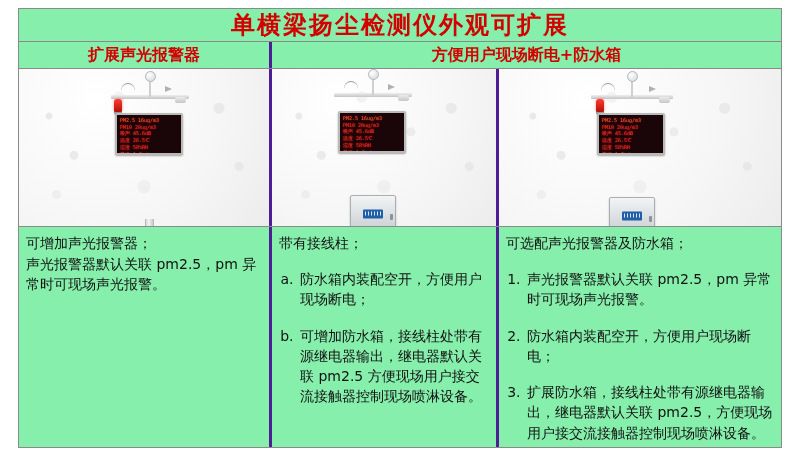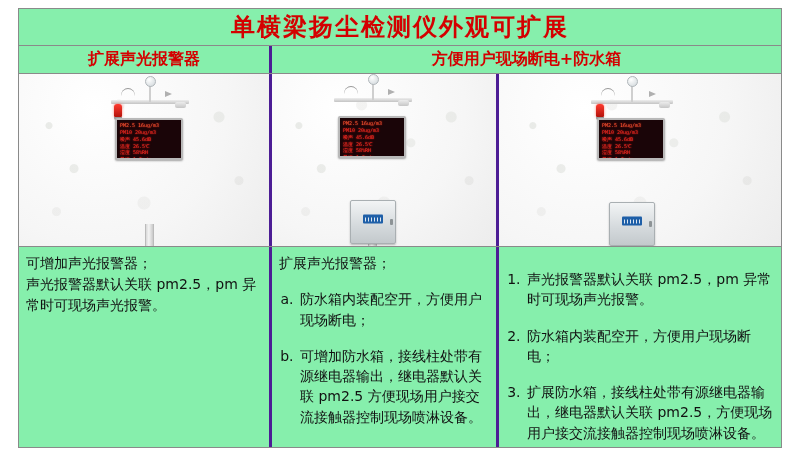--- a/index.html
+++ b/index.html
@@ -347,28 +347,29 @@
     </div>
 
     <div class="desc-row">
 
       <div class="desc-cell col1 vline">
         <div class="desc-title">可增加声光报警器；</div>
         <div class="desc-plain">声光报警器默认关联 pm2.5，pm 异常时可现场声光报警。</div>
       </div>
 
       <div class="desc-cell col2 vline">
-        <div class="desc-title">扩展声光报警器；</div>
+        <div class="desc-title">带有接线柱；</div>
         <ol class="desc-list alpha">
           <li>防水箱内装配空开，方便用户现场断电；</li>
           <li>可增加防水箱，接线柱处带有源继电器输出，继电器默认关联 pm2.5 方便现场用户接交流接触器控制现场喷淋设备。</li>
         </ol>
       </div>
 
       <div class="desc-cell col3">
+        <div class="desc-title">可选配声光报警器及防水箱；</div>
         <ol class="desc-list num">
           <li>声光报警器默认关联 pm2.5，pm 异常时可现场声光报警。</li>
           <li>防水箱内装配空开，方便用户现场断电；</li>
           <li>扩展防水箱，接线柱处带有源继电器输出，继电器默认关联 pm2.5，方便现场用户接交流接触器控制现场喷淋设备。</li>
         </ol>
       </div>
     </div>
 
   </div>
 </div>

